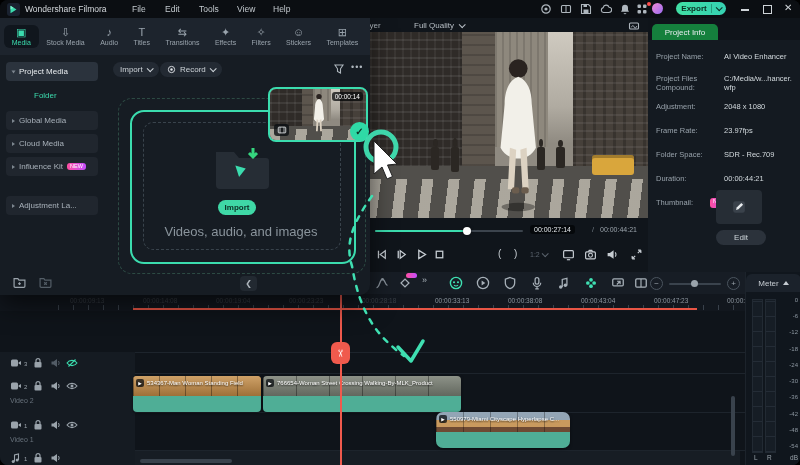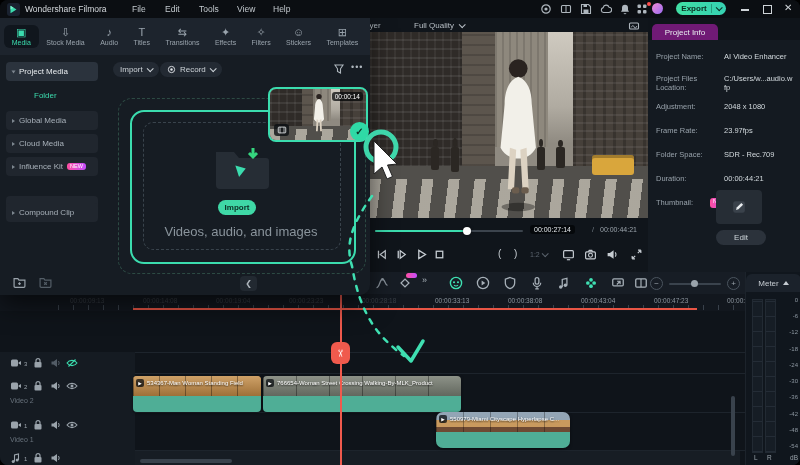--- a/index.html
+++ b/index.html
@@ -62,21 +62,21 @@
   .ped{position:absolute;width:3%;background:#2b2723;border-radius:2px;}
   .ped::before{content:"";position:absolute;left:25%;top:-38%;width:55%;height:36%;border-radius:50%;background:#2b2723;}
   .pv-scrub{position:absolute;left:5px;top:212px;width:148px;height:2px;background:#3c444d;border-radius:1px;}
   .pv-scrub .fill{position:absolute;left:0;top:0;height:2px;background:#3bdcae;border-radius:1px;}
   .pv-scrub .knob{position:absolute;top:-3px;width:8px;height:8px;border-radius:50%;background:#fff;box-shadow:0 0 3px rgba(0,0,0,.6);}
   .pv-time{position:absolute;top:207px;font-size:7px;}
   .pv-ctl{position:absolute;top:230px;color:#c6ccd2;}
   
   .info{position:absolute;left:648px;top:18px;width:152px;height:254px;background:#141a21;z-index:2;}
   .info-tabstrip{position:absolute;left:0;top:0;width:152px;height:22px;background:#0f141a;}
-  .info-tab{position:absolute;left:4px;top:6px;width:66px;height:16px;background:#701a75;border-radius:5px 5px 0 0;display:flex;align-items:center;justify-content:center;font-size:8px;color:#e8edf0;}
+  .info-tab{position:absolute;left:4px;top:6px;width:66px;height:16px;background:#15803d;border-radius:5px 5px 0 0;display:flex;align-items:center;justify-content:center;font-size:8px;color:#e8edf0;}
   .pi-row{position:absolute;left:8px;width:138px;display:flex;}
   .pi-l{width:68px;font-size:7.5px;color:#98a2ab;line-height:1.25;}
   .pi-v{flex:1;font-size:7.5px;color:#d3dade;line-height:1.25;word-break:break-all;}
   .pi-thumbbox{position:absolute;left:68px;top:172px;width:46px;height:34px;background:#262d35;border-radius:4px;display:flex;align-items:center;justify-content:center;}
   .pi-edit{position:absolute;left:68px;top:212px;width:50px;height:15px;background:#2b323b;border-radius:8px;display:flex;align-items:center;justify-content:center;font-size:8px;color:#cfd6db;}
   
   .timeline{position:absolute;left:0;top:272px;width:800px;height:193px;background:#10151b;z-index:1;}
   .tl-toolbar{position:absolute;left:0;top:0;width:745px;height:22px;background:#171d25;}
   .tl-ic{position:absolute;top:4px;width:14px;height:14px;color:#a7b0b8;}
   .tl-ruler{position:absolute;left:0;top:22px;width:745px;height:17px;background:#12171e;}
@@ -513,22 +513,22 @@
 
   <div class="info">
     <div class="info-tabstrip">
       <div class="info-tab">Project Info</div>
     </div>
     <div class="pi-row" style="top:34px">
       <span class="pi-l">Project Name:</span>
         <span class="pi-v">AI Video Enhancer</span>
     </div>
     <div class="pi-row" style="top:56px">
-      <span class="pi-l">Project Files Location:</span>
-        <span class="pi-v">C:/Users/w...audio.wfp</span>
+      <span class="pi-l">Project Files Compound:</span>
+        <span class="pi-v">C:/Media/w...hancer.wfp</span>
     </div>
     <div class="pi-row" style="top:84px">
       <span class="pi-l">Adjustment:</span>
         <span class="pi-v">2048 x 1080</span>
     </div>
     <div class="pi-row" style="top:108px">
       <span class="pi-l">Frame Rate:</span>
         <span class="pi-v">23.97fps</span>
     </div>
     <div class="pi-row" style="top:132px">
@@ -649,24 +649,20 @@
         <span>Cloud Media</span>
     </div>
     <div class="sb-item" style="top:139px">
       <span class="tri"></span>
         <span>Influence Kit</span>
       <span class="badge-pink">NEW</span>
     </div>
     <div class="sb-item" style="top:178px">
       <span class="tri"></span>
         <span>Adjustment La...</span>
-    </div>
-    <div class="sb-item" style="top:185px">
-      <span class="tri"></span>
-        <span>Compound Clip</span>
     </div>
     <svg class="ic panel-bottom-ic" style="left:12px">
         <use href="#i-foldplus"></use>
       </svg>
     <svg class="ic panel-bottom-ic" style="left:38px;color:#545e67">
         <use href="#i-foldx"></use>
       </svg>
     <div class="collapse-btn">❮</div>
 
     <div class="mini-btn" style="left:113px">

